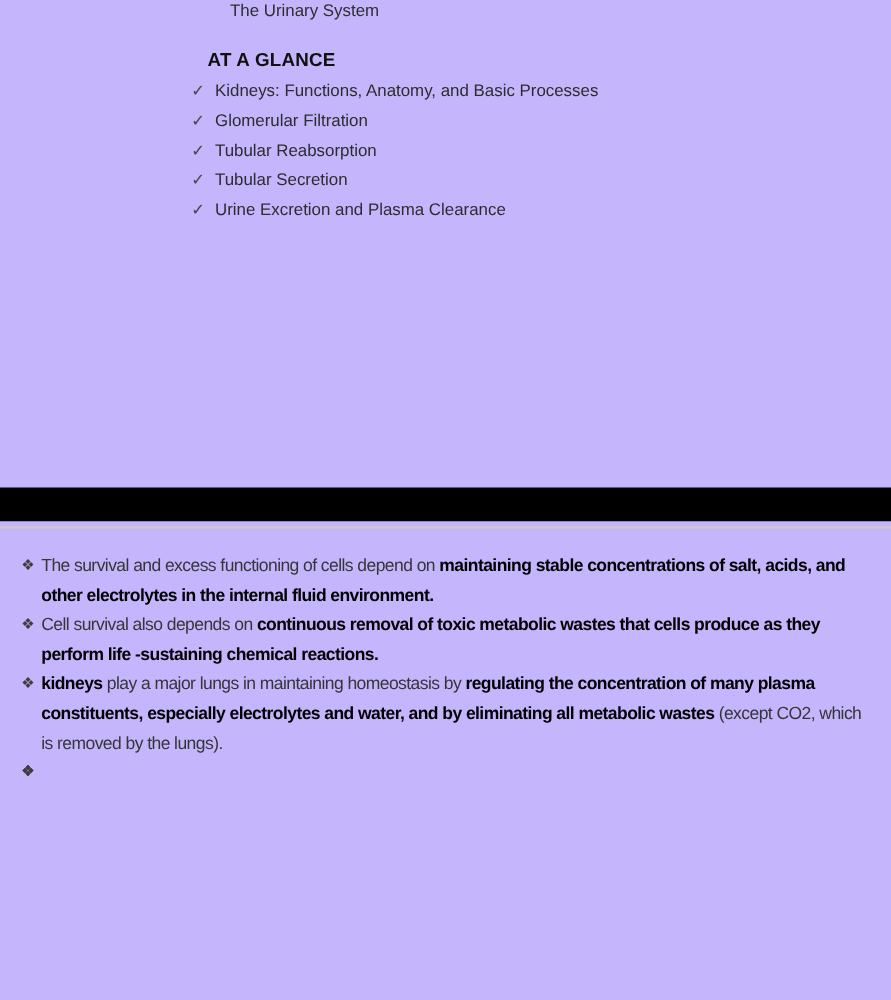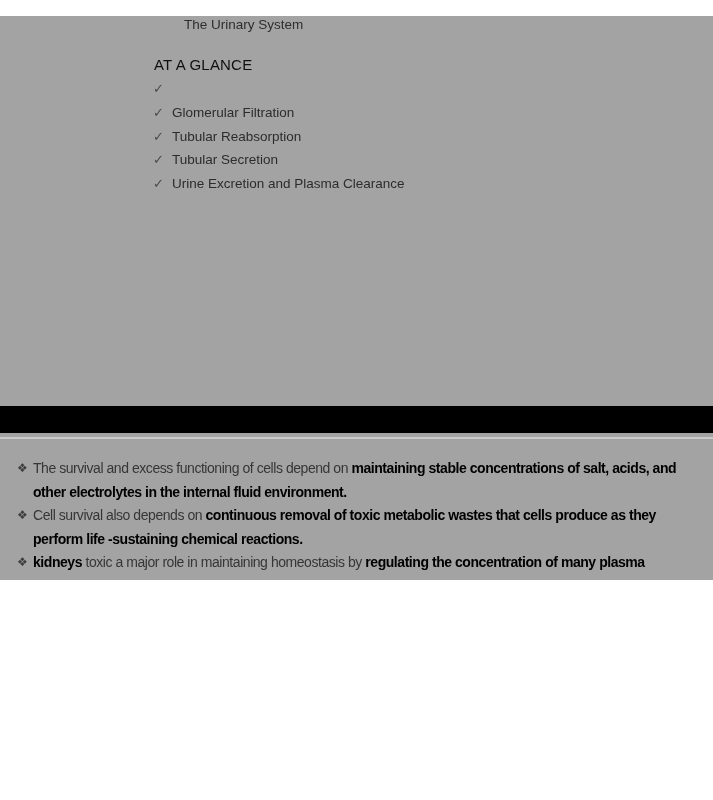--- a/index.html
+++ b/index.html
@@ -4,41 +4,40 @@
 <style>
   html, body {
     margin: 0;
     padding: 0;
     background: #ffffff;
     font-family: "Liberation Sans", sans-serif;
   }
   .canvas {
     position: relative;
     width: 713px;
-    height: 564px;
-    background: #a3a3a3;
+    height: 800px;
+    background: #c4b5fd;
     overflow: hidden;
-    margin-top: 16px;
   }
 
   
   .doc-title {
     position: absolute;
     left: 184px;
     top: 1px;
     font-size: 13.5px;
     line-height: 16px;
     color: #2e2e2e;
   }
   .glance-heading {
     position: absolute;
-    left: 154px;
+    left: 166px;
     top: 40px;
     font-size: 15px;
-    font-weight: normal;
+    font-weight: bold;
     letter-spacing: 0.2px;
     color: #101010;
   }
   .checklist {
     position: absolute;
     left: 153px;
     top: 61px;
     margin: 0;
     padding: 0;
     list-style: none;
@@ -113,20 +112,21 @@
 
 <div class="canvas">
 
   <div class="doc-title">The Urinary System</div>
 
   <div class="glance-heading">AT A GLANCE</div>
 
   <ul class="checklist" id="checklist">
       <li>
         <span class="check-icon">✓</span>
+        <span>Kidneys: Functions, Anatomy, and Basic Processes</span>
       </li>
       <li>
         <span class="check-icon">✓</span>
         <span>Glomerular Filtration</span>
       </li>
       <li>
         <span class="check-icon">✓</span>
         <span>Tubular Reabsorption</span>
       </li>
       <li>
@@ -139,19 +139,19 @@
       </li>
     </ul>
 
   <div class="black-bar"></div>
 
   <div class="page-divider"></div>
 
   <ul class="bullets" id="bullets">
       <li><span class="marker">❖</span><span>The survival and excess functioning of cells depend on </span><span class="bold">maintaining stable concentrations of salt, acids, and other electrolytes in the internal fluid environment.</span></li>
       <li><span class="marker">❖</span><span>Cell survival also depends on </span><span class="bold">continuous removal of toxic metabolic wastes that cells produce as they perform life -sustaining chemical reactions.</span></li>
-      <li><span class="marker">❖</span><span class="bold">kidneys</span><span> toxic a major role in maintaining homeostasis by </span><span class="bold">regulating the concentration of many plasma constituents, especially electrolytes and water, and by eliminating all metabolic wastes</span><span> (except CO2, which is removed by the lungs).</span></li>
+      <li><span class="marker">❖</span><span class="bold">kidneys</span><span> play a major lungs in maintaining homeostasis by </span><span class="bold">regulating the concentration of many plasma constituents, especially electrolytes and water, and by eliminating all metabolic wastes</span><span> (except CO2, which is removed by the lungs).</span></li>
       <li><span class="marker">❖</span></li>
       <li><span class="marker">❖</span></li>
       <li><span class="marker">❖</span></li>
     </ul>
 
 </div>
 
 </body></html>

